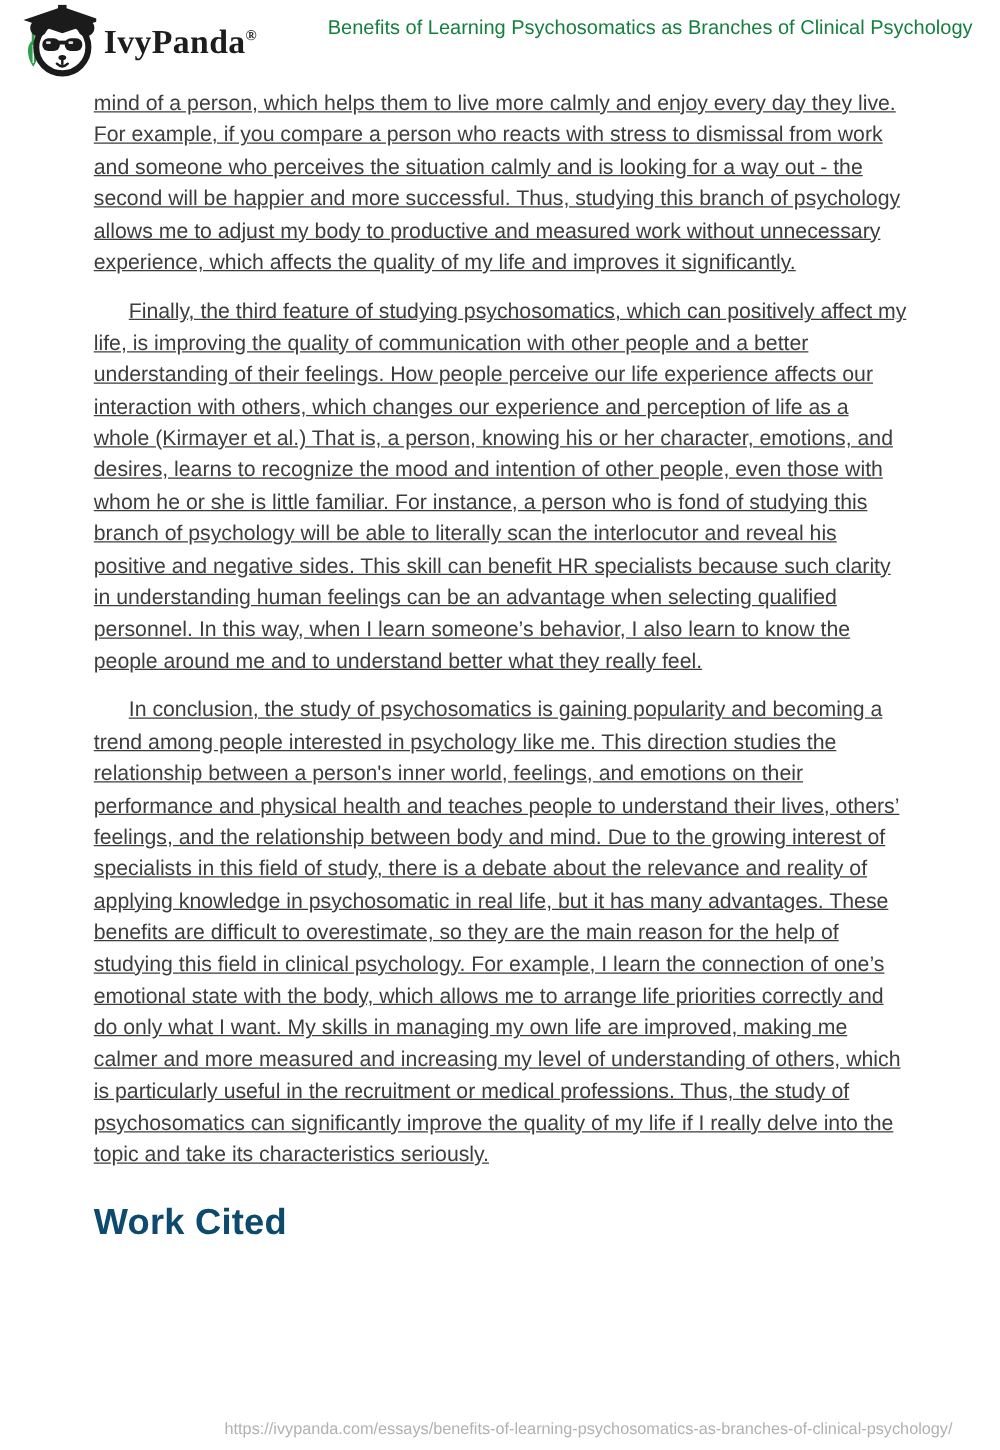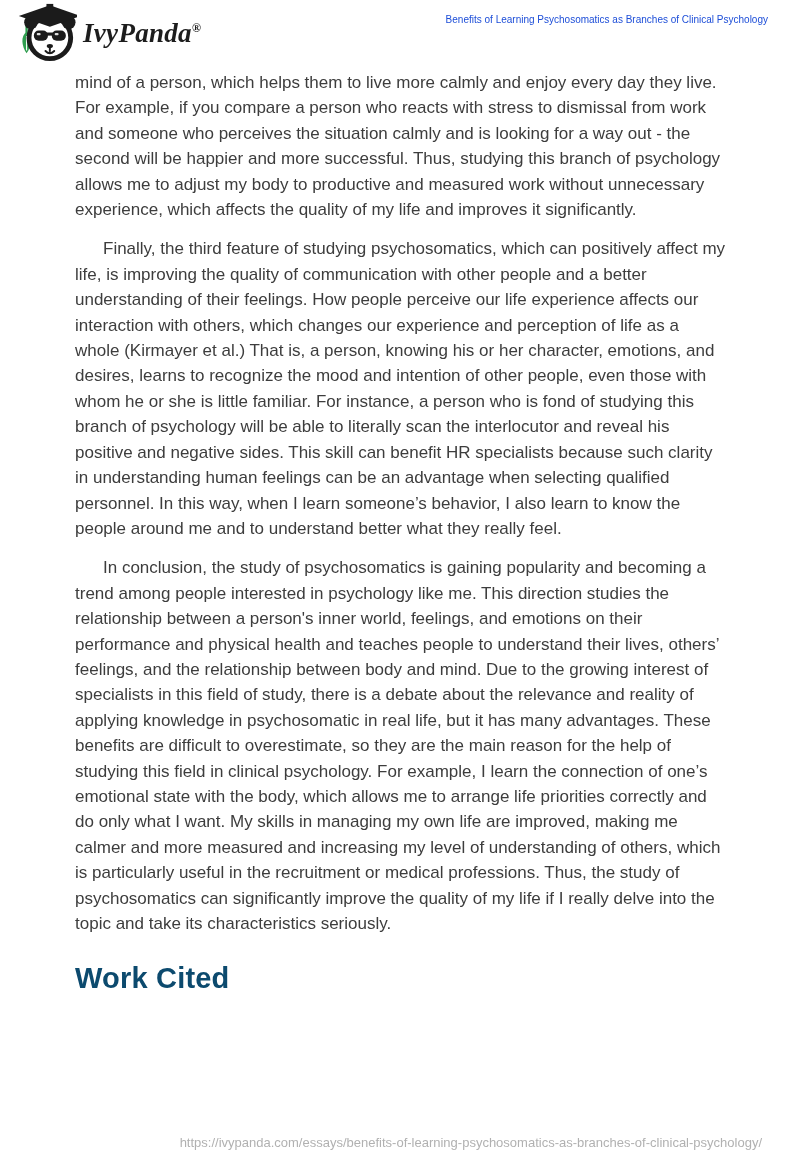--- a/index.html
+++ b/index.html
@@ -21,53 +21,53 @@
     height: 66px;
   }
   .brand {
     position: absolute;
     left: 13px;
     top: 3px;
     display: flex;
     align-items: center;
     text-decoration: none;
     cursor: pointer;
-    font-style: italic;
   }
   .logo-icon { display: block; width: 64px; height: 60px; }
   .brand-text {
     font-family: "Liberation Serif", serif;
     font-weight: 700;
     font-size: 27px;
     color: #1d1d1d;
     margin-left: 6px;
     letter-spacing: 0.3px;
   }
   .brand-text sup { font-size: 12px; }
   .doc-title {
     position: absolute;
-    right: 32px;
+    right: 22px;
     top: 14px;
-    font-size: 10px;
-    color: #1d4ed8;
+    font-size: 16px;
+    color: #15803d;
     white-space: nowrap;
   }
   
   .essay {
     position: absolute;
     left: 75px;
     top: 70px;
     width: 652px;
   }
   .para {
     margin: 0 0 14px 0;
     font-size: 17px;
     line-height: 25.4px;
     color: #3d3d3d;
     text-align: left;
+    text-decoration: underline;
   }
   .indent { text-indent: 28px; }
   .work-cited {
     margin: 26px 0 19px 0;
     font-size: 29px;
     line-height: 1.15;
     font-weight: 700;
     color: #0c4a6e;
     letter-spacing: 0.2px;
   }

